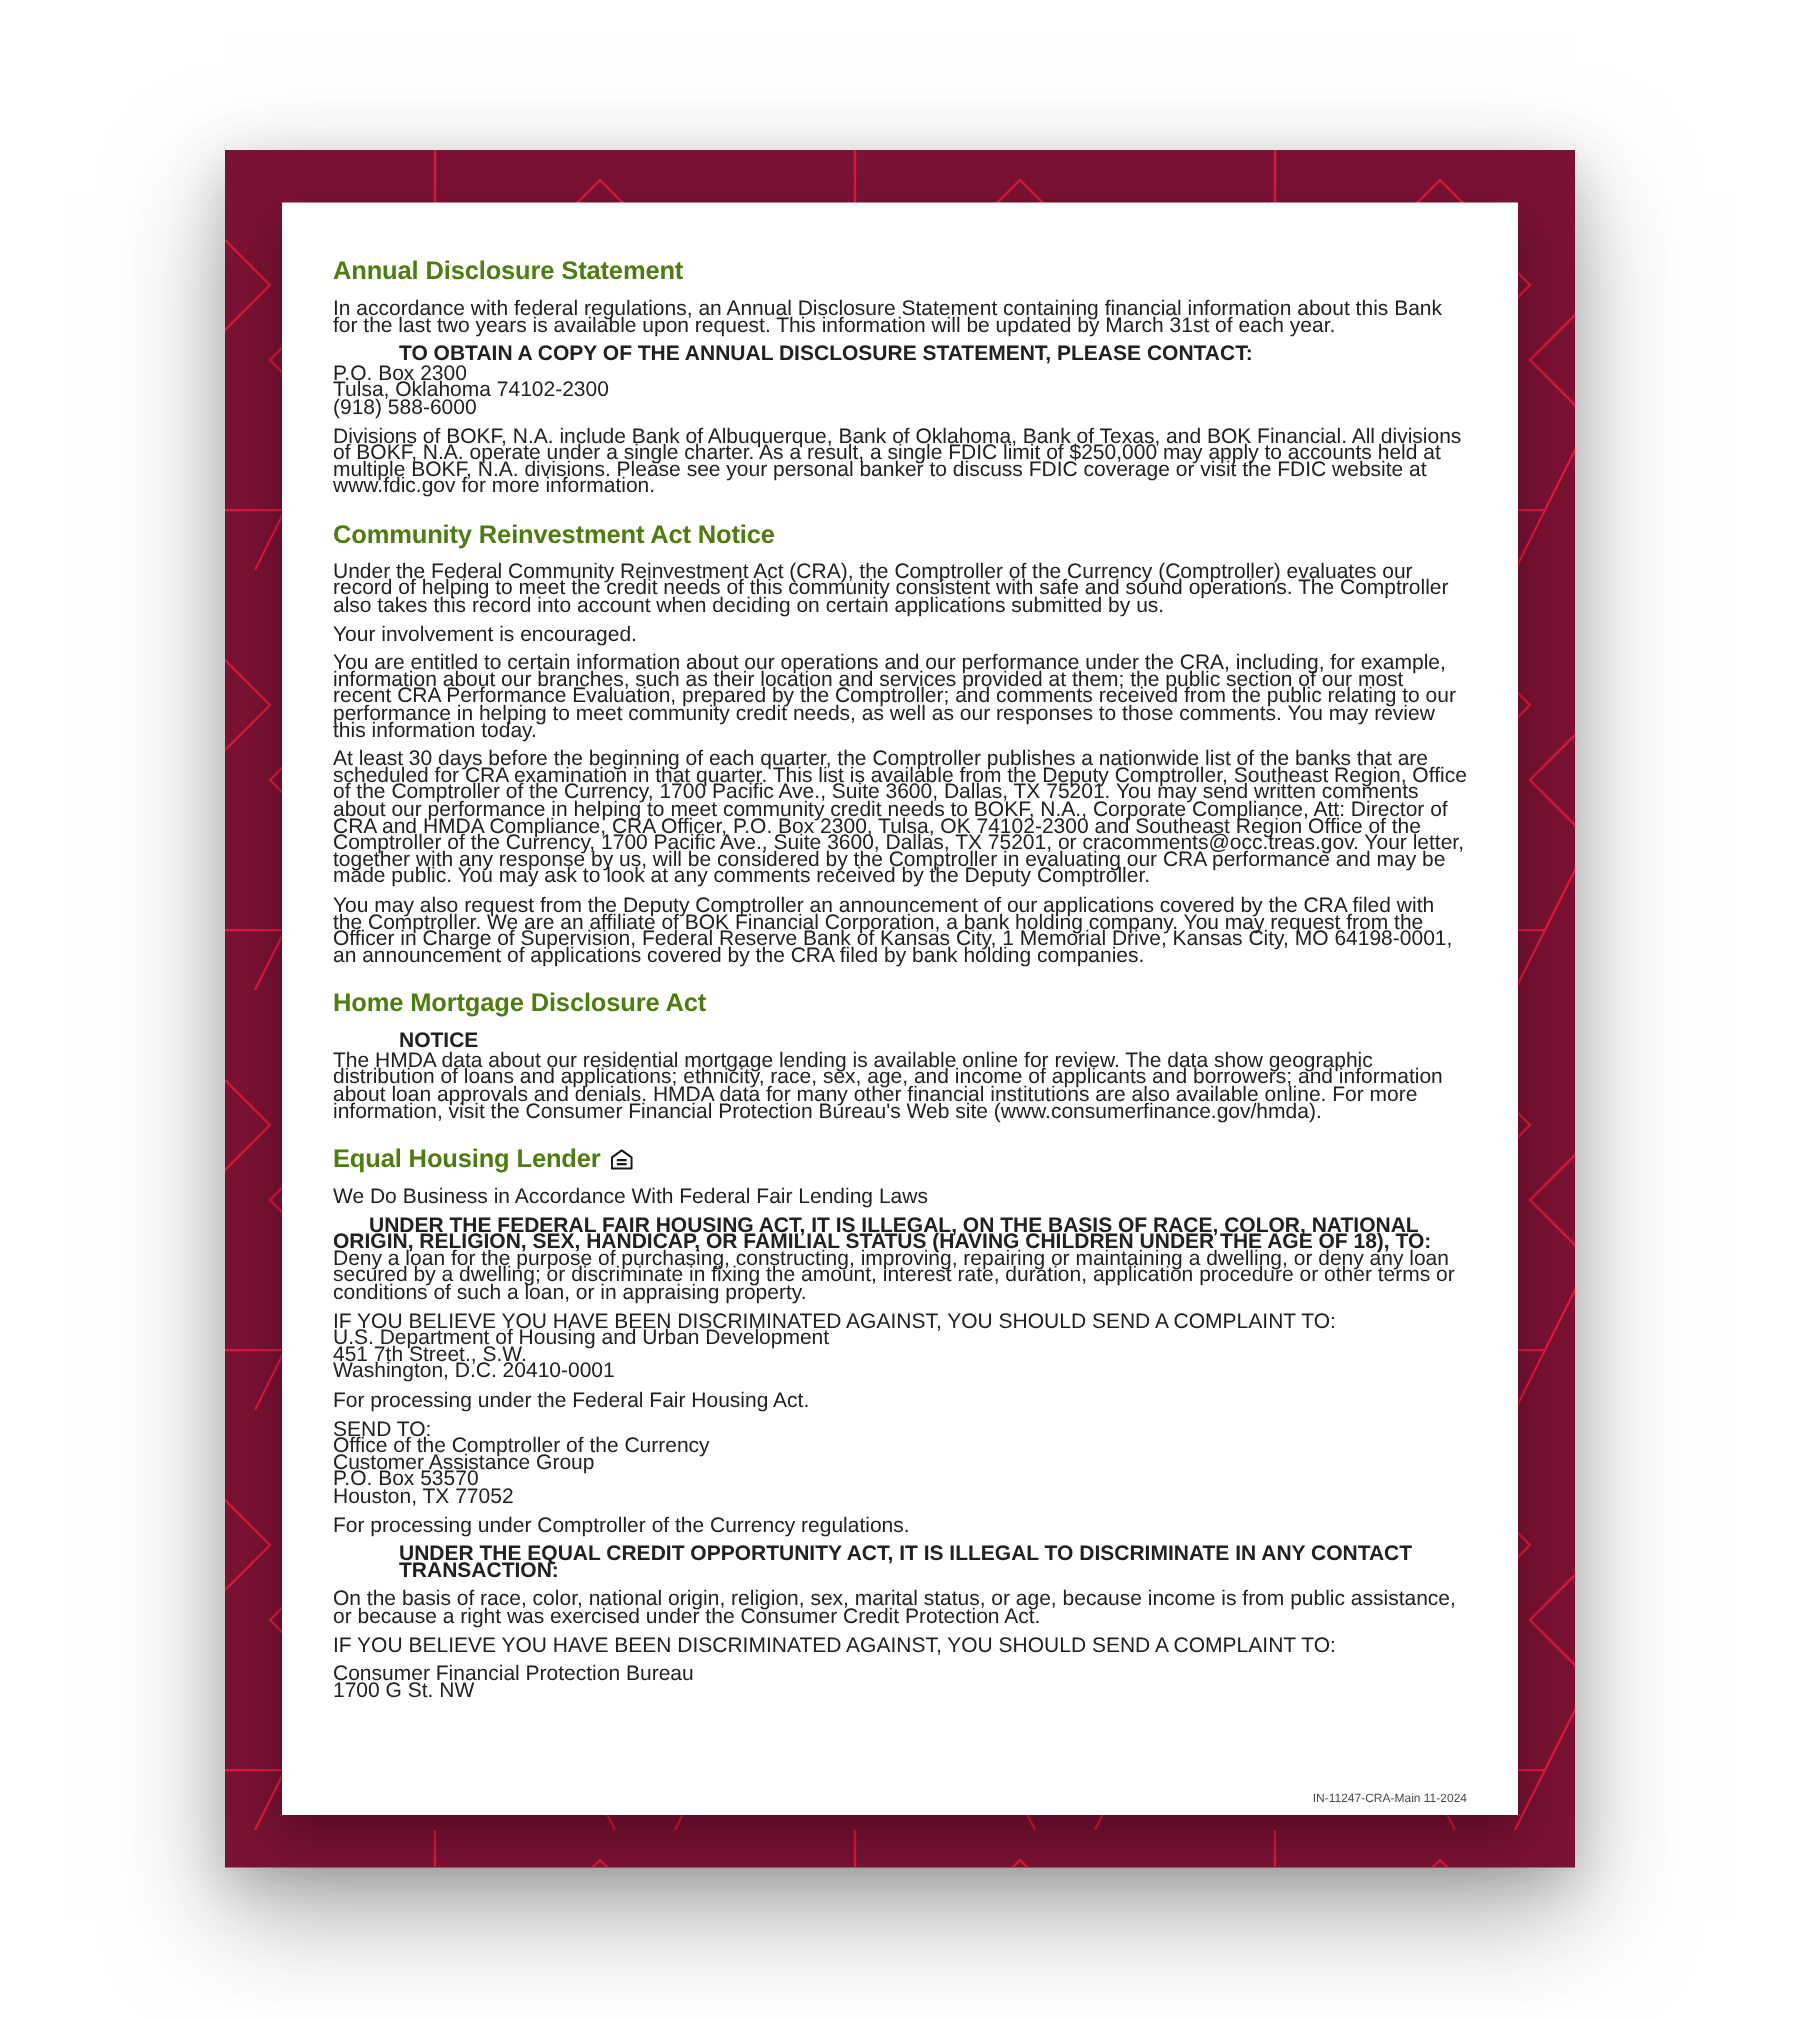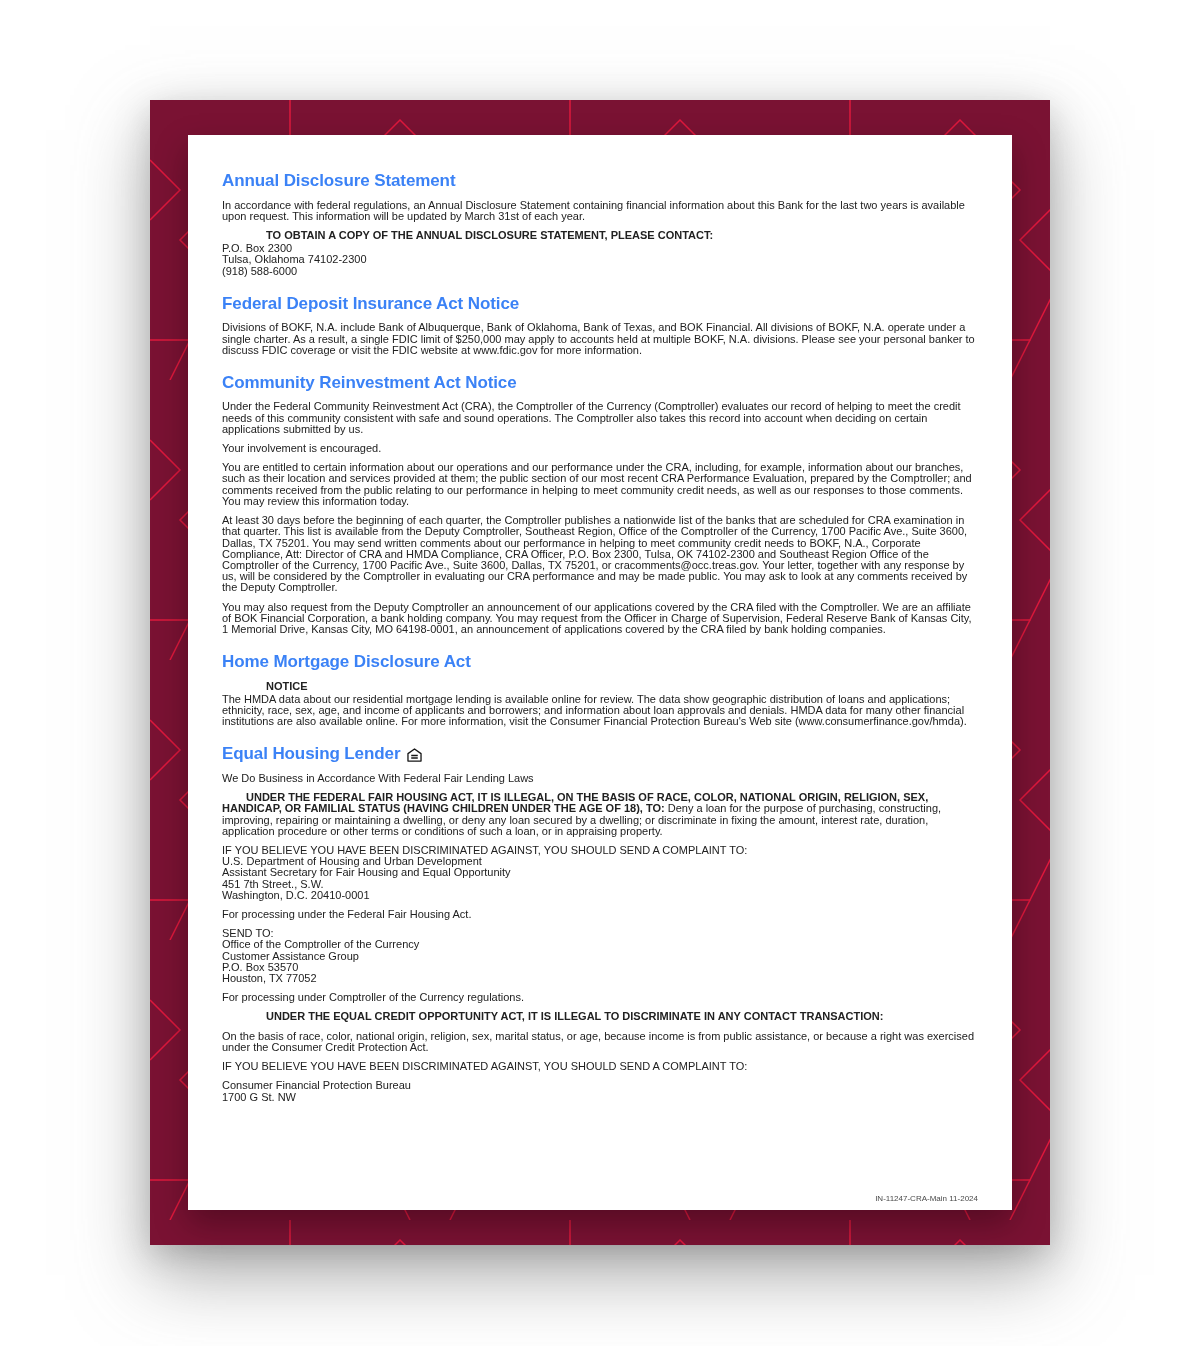--- a/index.html
+++ b/index.html
@@ -27,30 +27,30 @@
     left: 38px; top: 35px;
     width: 824px; height: 1075px;
     background: #ffffff;
     box-shadow: 0 14px 30px rgba(30,0,10,.38);
     padding: 36px 34px 30px 34px;
   }
   h1 {
     font-size: 17px;
     line-height: 1.15;
     font-weight: 700;
-    color: #3b82f6;
+    color: #4d7c0f;
     letter-spacing: -0.1px;
     margin: 17px 0 9px 0;
     display: flex;
     align-items: center;
     gap: 7px;
   }
   section:first-child h1 { margin-top: 0; }
   p {
-    font-size: 11px;
+    font-size: 14px;
     line-height: 11.2px;
     color: #212121;
     margin: 0 0 8px 0;
   }
   p.b { font-weight: 700; margin-left: 44px; }
   p.tight { margin-bottom: 2px; }
   .addr .line { display: block; }
   strong { font-weight: 700; margin-left: 24px; }
   .footer-code {
     position: absolute;
@@ -89,23 +89,20 @@
           </h1>
           <p>In accordance with federal regulations, an Annual Disclosure Statement containing financial information about this Bank for the last two years is available upon request. This information will be updated by March 31st of each year.</p>
           <p class="tight b">TO OBTAIN A COPY OF THE ANNUAL DISCLOSURE STATEMENT, PLEASE CONTACT:</p>
           <p class="addr">
             <span class="line">P.O. Box 2300</span>
             <span class="line">Tulsa, Oklahoma 74102-2300</span>
             <span class="line">(918) 588-6000</span>
           </p>
         </section>
         <section>
-          <h1>
-            <span>Federal Deposit Insurance Act Notice</span>
-          </h1>
           <p>Divisions of BOKF, N.A. include Bank of Albuquerque, Bank of Oklahoma, Bank of Texas, and BOK Financial. All divisions of BOKF, N.A. operate under a single charter. As a result, a single FDIC limit of $250,000 may apply to accounts held at multiple BOKF, N.A. divisions. Please see your personal banker to discuss FDIC coverage or visit the FDIC website at www.fdic.gov for more information.</p>
         </section>
         <section>
           <h1>
             <span>Community Reinvestment Act Notice</span>
           </h1>
           <p>Under the Federal Community Reinvestment Act (CRA), the Comptroller of the Currency (Comptroller) evaluates our record of helping to meet the credit needs of this community consistent with safe and sound operations. The Comptroller also takes this record into account when deciding on certain applications submitted by us.</p>
           <p>Your involvement is encouraged.</p>
           <p>You are entitled to certain information about our operations and our performance under the CRA, including, for example, information about our branches, such as their location and services provided at them; the public section of our most recent CRA Performance Evaluation, prepared by the Comptroller; and comments received from the public relating to our performance in helping to meet community credit needs, as well as our responses to those comments. You may review this information today.</p>
           <p>At least 30 days before the beginning of each quarter, the Comptroller publishes a nationwide list of the banks that are scheduled for CRA examination in that quarter. This list is available from the Deputy Comptroller, Southeast Region, Office of the Comptroller of the Currency, 1700 Pacific Ave., Suite 3600, Dallas, TX 75201. You may send written comments about our performance in helping to meet community credit needs to BOKF, N.A., Corporate Compliance, Att: Director of CRA and HMDA Compliance, CRA Officer, P.O. Box 2300, Tulsa, OK 74102-2300 and Southeast Region Office of the Comptroller of the Currency, 1700 Pacific Ave., Suite 3600, Dallas, TX 75201, or cracomments@occ.treas.gov. Your letter, together with any response by us, will be considered by the Comptroller in evaluating our CRA performance and may be made public. You may ask to look at any comments received by the Deputy Comptroller.</p>
@@ -124,21 +121,20 @@
             <svg class="eh-icon" width="15" height="14" viewBox="0 0 16 15" xmlns="http://www.w3.org/2000/svg">
     <polygon points="8,1 15,6 15,14 1,14 1,6" fill="none" stroke="#161616" stroke-width="1.4" stroke-linejoin="round"></polygon>
     <path d="M4.5,8 H11.5 M4.5,10.8 H11.5" stroke="#161616" stroke-width="1.6" fill="none"></path>
   </svg>
           </h1>
           <p>We Do Business in Accordance With Federal Fair Lending Laws</p>
           <p><strong>UNDER THE FEDERAL FAIR HOUSING ACT, IT IS ILLEGAL, ON THE BASIS OF RACE, COLOR, NATIONAL ORIGIN, RELIGION, SEX, HANDICAP, OR FAMILIAL STATUS (HAVING CHILDREN UNDER THE AGE OF 18), TO:</strong><span> Deny a loan for the purpose of purchasing, constructing, improving, repairing or maintaining a dwelling, or deny any loan secured by a dwelling; or discriminate in fixing the amount, interest rate, duration, application procedure or other terms or conditions of such a loan, or in appraising property.</span></p>
           <p class="addr">
             <span class="line">IF YOU BELIEVE YOU HAVE BEEN DISCRIMINATED AGAINST, YOU SHOULD SEND A COMPLAINT TO:</span>
             <span class="line">U.S. Department of Housing and Urban Development</span>
-            <span class="line">Assistant Secretary for Fair Housing and Equal Opportunity</span>
             <span class="line">451 7th Street., S.W.</span>
             <span class="line">Washington, D.C. 20410-0001</span>
           </p>
           <p>For processing under the Federal Fair Housing Act.</p>
           <p class="addr">
             <span class="line">SEND TO:</span>
             <span class="line">Office of the Comptroller of the Currency</span>
             <span class="line">Customer Assistance Group</span>
             <span class="line">P.O. Box 53570</span>
             <span class="line">Houston, TX 77052</span>

